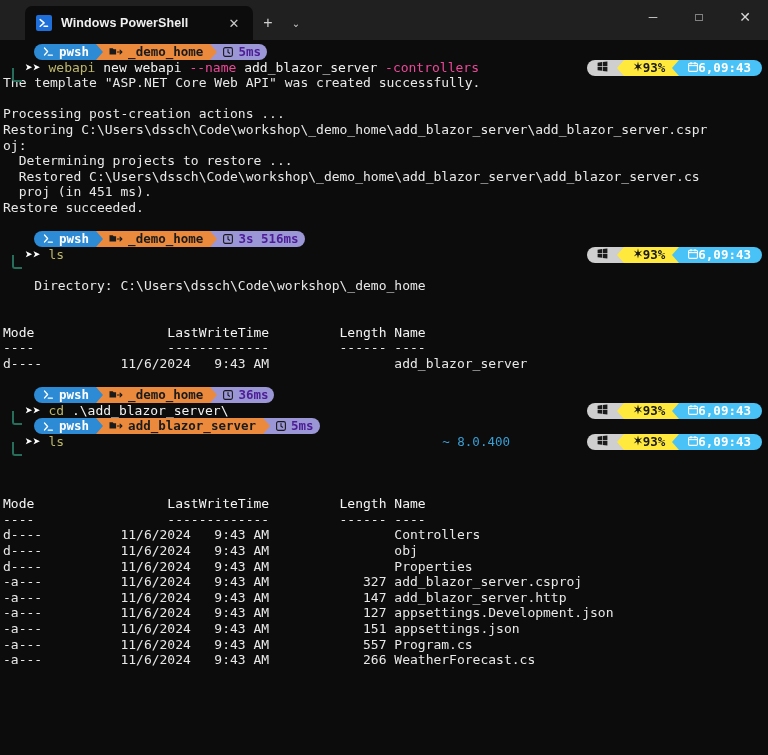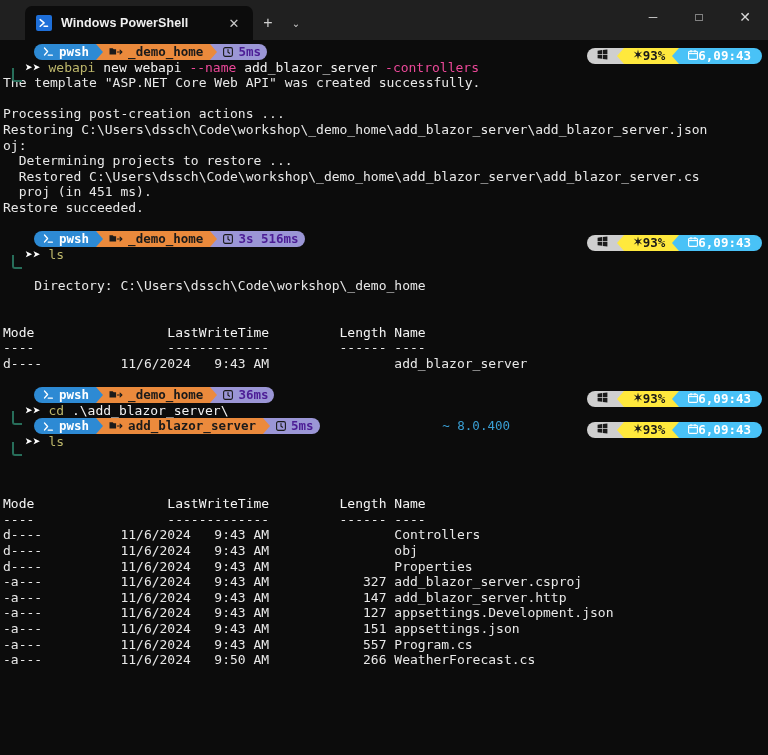--- a/index.html
+++ b/index.html
@@ -139,40 +139,40 @@
     display: flex; align-items: center;
   }
   .chev { color: #ffffff; font-weight: bold; }
   .cmd-verb { color: #bdb76b; }
   .cmd-arg { color: #f2f2f2; }
   .cmd-flag { color: #ec4899; }
 
   
   .rstatus {
     position: absolute;
-    right: 6px; top: 4px;
+    right: 6px; top: 16px;
     height: 15.6px;
     display: flex; align-items: center;
   }
   .rseg {
     height: 15.6px;
     display: flex; align-items: center;
     font-size: 12.5px; font-weight: bold;
     padding: 0 7px;
     white-space: nowrap;
   }
   .rs-os { background:#cfcfcf; color:#1a1a1a; border-radius:9px 0 0 9px; padding-left:10px; padding-right:9px;}
   .rs-bat { background:#ffe93d; color:#1a1a1a; padding-left:9px; }
   .rs-clock { background:#49c2f7; color:#ffffff; border-radius:0 9px 9px 0; padding-left:9px; padding-right:11px; }
   .arrow-l { width: 0; height: 0; border-top: 8px solid transparent; border-bottom: 8px solid transparent; }
   .a-yellow-gray { border-right: 7px solid #ffe93d; background:#cfcfcf; }
   .a-blue-yellow { border-right: 7px solid #49c2f7; background:#ffe93d; }
   .sdkver {
     position: absolute;
-    right: 258px; top: 0;
+    right: 258px; top: 16px;
     height: 15.6px;
     display: flex; align-items: center;
     color: #3a9fd4;
     font-size: 12.5px;
     white-space: nowrap;
   }
 
   .ul { color:#e8e8e8; }
   .hdr { color:#f4f4f4; }
 </style>
@@ -259,21 +259,21 @@
                 </svg></span>
               <span>6,09:43</span>
             </div>
           </div>
         </div>
         <div class="cmdrow"><span class="connector"></span><span class="chev">➤➤</span><span> <span class="cmd-verb">webapi</span><span class="cmd-arg"> new webapi </span><span class="cmd-flag">--name</span><span class="cmd-arg"> add_blazor_server </span><span class="cmd-flag">-controllers</span></span></div>
       </div>
       <div class="line">The template "ASP.NET Core Web API" was created successfully.</div>
       <div class="gap"></div>
       <div class="line">Processing post-creation actions ...</div>
-      <div class="line">Restoring C:\Users\dssch\Code\workshop\_demo_home\add_blazor_server\add_blazor_server.json</div>
+      <div class="line">Restoring C:\Users\dssch\Code\workshop\_demo_home\add_blazor_server\add_blazor_server.cspr</div>
       <div class="line">oj:</div>
       <div class="line">  Determining projects to restore ...</div>
       <div class="line">  Restored C:\Users\dssch\Code\workshop\_demo_home\add_blazor_server\add_blazor_server.cs</div>
       <div class="line">  proj (in 451 ms).</div>
       <div class="line">Restore succeeded.</div>
       <div class="gap"></div>
       <div class="promptblock">
         <div class="promptrow">
           <div class="segs">
             <div class="seg seg-pwsh">
@@ -468,17 +468,17 @@
         <div class="line hdr">Mode                 LastWriteTime         Length Name</div>
         <div class="line ul">----                 -------------         ------ ----</div>
         <div class="line">d----          11/6/2024   9:43 AM                Controllers</div>
         <div class="line">d----          11/6/2024   9:43 AM                obj</div>
         <div class="line">d----          11/6/2024   9:43 AM                Properties</div>
         <div class="line">-a---          11/6/2024   9:43 AM            327 add_blazor_server.csproj</div>
         <div class="line">-a---          11/6/2024   9:43 AM            147 add_blazor_server.http</div>
         <div class="line">-a---          11/6/2024   9:43 AM            127 appsettings.Development.json</div>
         <div class="line">-a---          11/6/2024   9:43 AM            151 appsettings.json</div>
         <div class="line">-a---          11/6/2024   9:43 AM            557 Program.cs</div>
-        <div class="line">-a---          11/6/2024   9:50 AM            266 WeatherForecast.cs</div>
+        <div class="line">-a---          11/6/2024   9:43 AM            266 WeatherForecast.cs</div>
       </div>
     </div>
 
 </div>
 
 </body></html>

